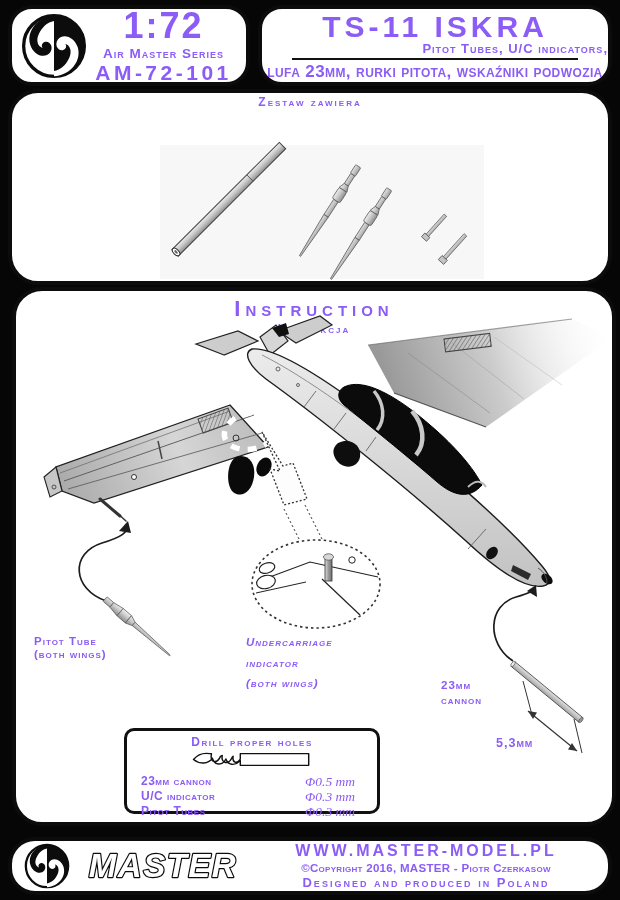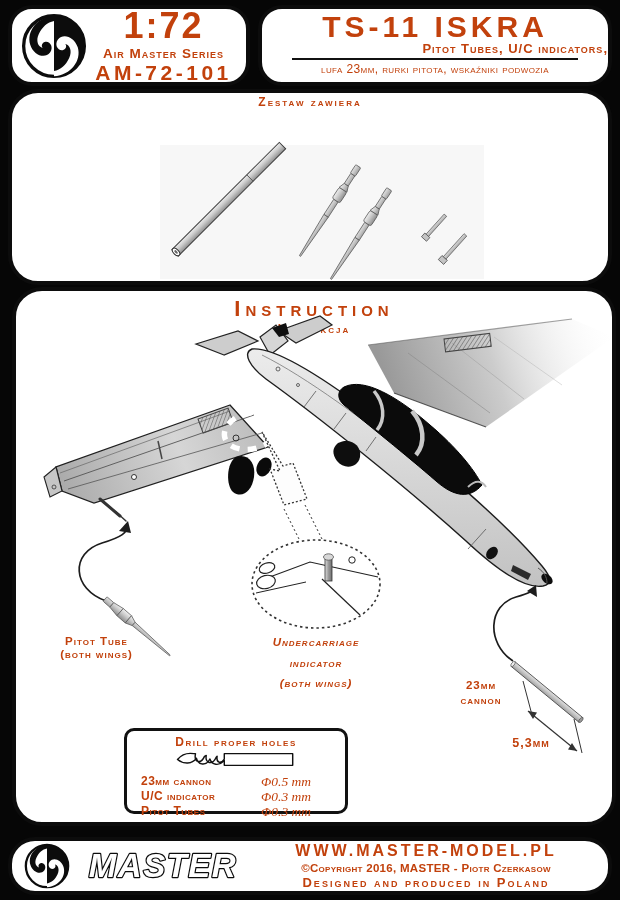--- a/index.html
+++ b/index.html
@@ -1,57 +1,57 @@
 <!DOCTYPE html>
 <html><head>
 <meta charset="utf-8">
 <title>TS-11 ISKRA</title>
 <style>
   html,body { margin:0; padding:0; background:#000; }
   .page { position:relative; width:620px; height:900px; background:#060606;
-          font-family:"Liberation Sans", sans-serif; color:#c2410c; overflow:hidden; }
+          font-family:"Liberation Sans", sans-serif; color:#8b5cf6; overflow:hidden; }
   .box { position:absolute; background:#fff; border:4px solid #0c0c0c; box-sizing:border-box; }
   .sc { font-variant: small-caps; }
 
   
   .header-left  { left:8px; top:5px; width:242px; height:81px; border-radius:24px;
                   display:flex; align-items:center; }
   .hl-logo { margin-left:9px; flex:0 0 auto; }
   .hl-text { flex:1; text-align:center; line-height:1; margin-right:6px; }
   .hl-scale  { font-size:36px; font-weight:bold; letter-spacing:2px; }
   .hl-series { font-size:13.5px; font-weight:bold; letter-spacing:1px; margin-top:3px; }
   .hl-code   { font-size:21px; font-weight:bold; letter-spacing:3.5px; margin-top:2px;text-align:center; }
 
   .header-right { left:258px; top:5px; width:354px; height:81px; border-radius:24px; text-align:center; }
   .hr-title { font-size:30px; font-weight:bold; letter-spacing:4px; margin-top:3px; line-height:1; }
   .hr-sub   { font-size:13px; font-weight:bold; letter-spacing:1px; line-height:1.1;text-align:right; }
   .hr-rule  { border:none; border-top:2px solid #111; margin:2px 30px 2px; }
-  .hr-pl    { font-size:12px; font-weight:normal; letter-spacing:0.4px; }
+  .hr-pl    { font-size:17px; font-weight:bold; letter-spacing:0.4px; }
 
   
   .set-box   { left:8px; top:89px;  width:604px; height:196px; border-radius:30px; }
   .instr-box { left:12px; top:287px; width:604px; height:539px; border-radius:30px; }
   .sec-title { text-align:center; font-size:22px; font-weight:bold; letter-spacing:5px; margin-top:7px; line-height:1; }
   .sec-sub   { text-align:center; font-size:12px; font-weight:bold; letter-spacing:2px; margin-top:3px; line-height:1; }
   .parts-svg, .instr-svg { position:absolute; left:0; top:0; }
 
-  .lbl { position:absolute; text-align:center; font-weight:bold; font-size:11.5px;
+  .lbl { position:absolute; font-weight:bold; font-size:11.5px;
          letter-spacing:1px; line-height:13px; font-variant:small-caps; z-index:3; }
   .lbl-uc { line-height:20.5px; }
   .lbl-dim { font-size:12.5px; }
 
   
-  .drill { position:absolute; left:108px; top:437px; width:224px; height:86px;
+  .drill { position:absolute; left:108px; top:437px; width:256px; height:86px;
            border:3px solid #111; border-radius:10px; box-sizing:border-box;
            background:#fff; text-align:center; z-index:3; }
   .drill-title { font-size:12px; font-weight:bold; letter-spacing:1.5px; margin-top:5px;
                  font-variant:small-caps; line-height:1; }
   .drill-icon { margin-top:2px; }
   .drill-rows { margin:1px 12px 0 14px; text-align:left; }
-  .drill-row  { display:flex; font-size:12px; line-height:15px; }
+  .drill-row  { display:flex; font-size:12px; line-height:15px;gap:44px; }
   .drill-part { width:120px; font-weight:bold; font-variant:small-caps; letter-spacing:0.5px; }
   .drill-size { font-style:italic; font-size:13.5px; font-family:"Liberation Serif", serif; }
 
   
   .footer-box { left:8px; top:837px; width:604px; height:58px; border-radius:27px;
                 display:flex; align-items:center; }
   .f-logo  { margin:0 4px 0 12px; flex:0 0 auto; }
   .f-brand { flex:0 0 auto; }
   .f-right { flex:1; text-align:center; line-height:1.22; margin-right:8px; }
   .f-web    { font-size:16px; font-weight:bold; letter-spacing:3px; }

